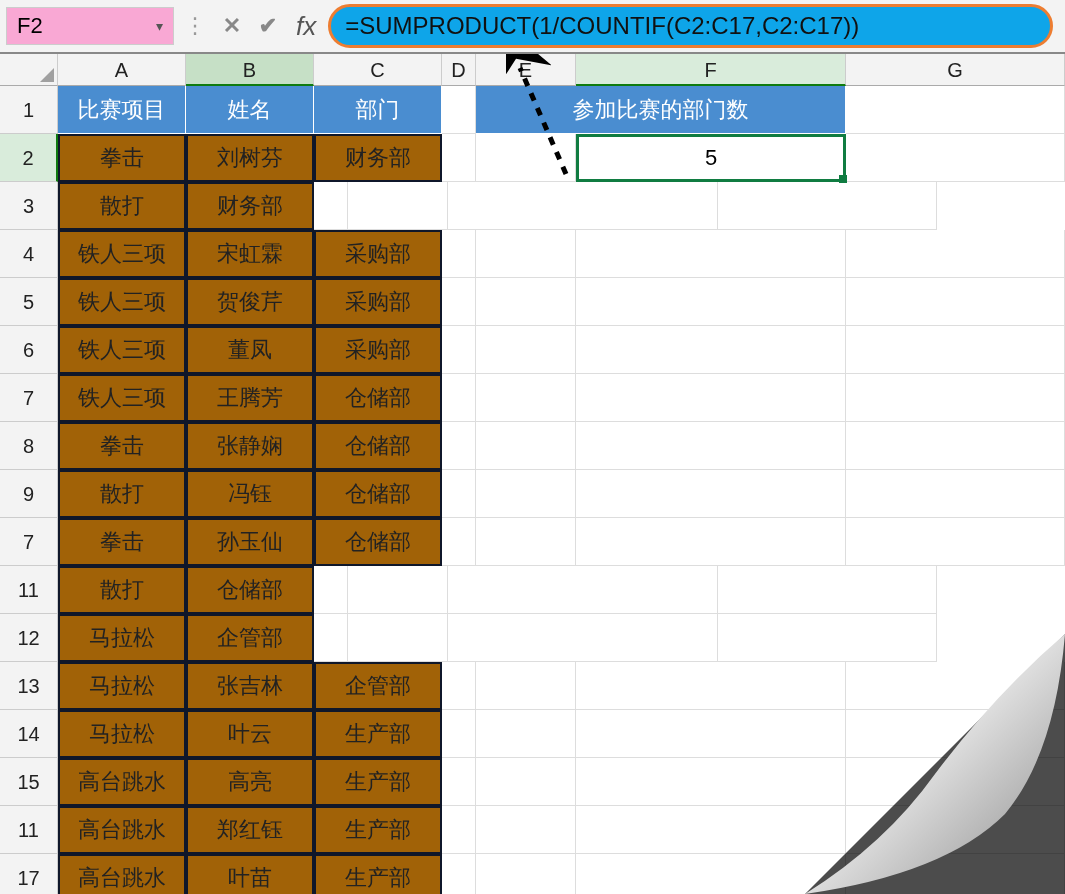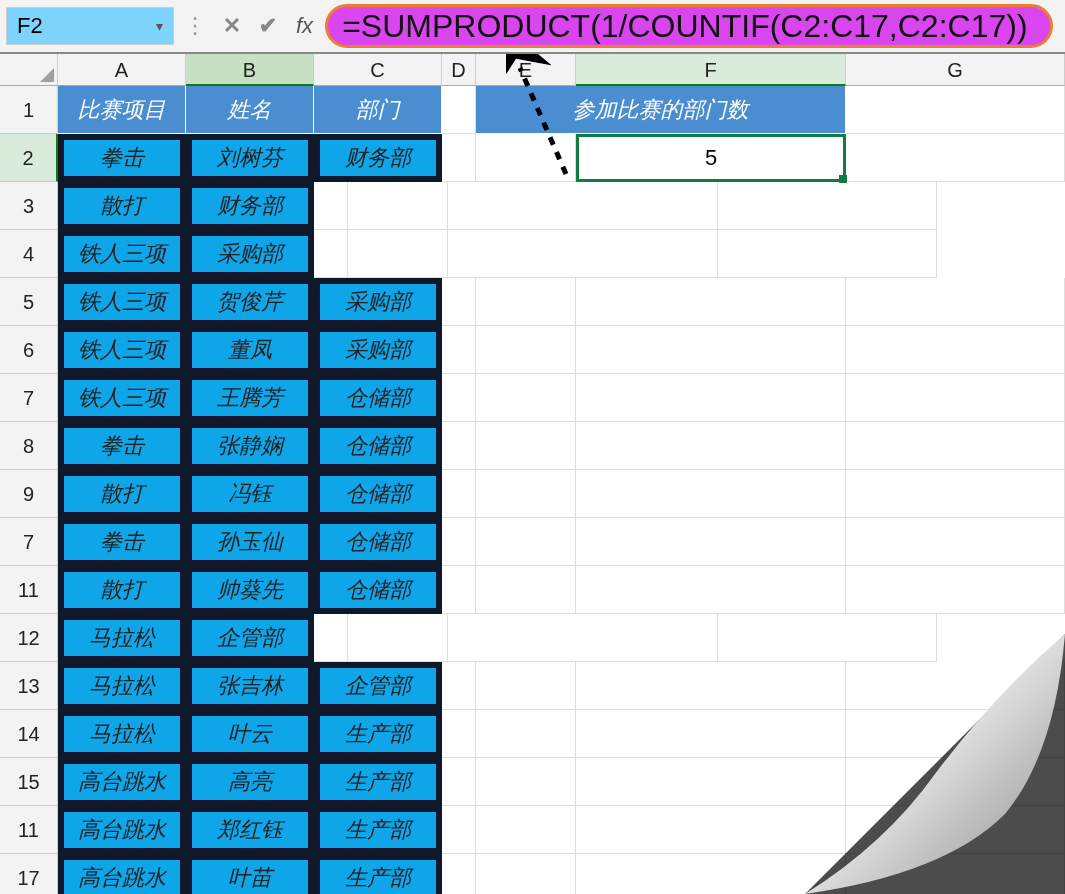--- a/index.html
+++ b/index.html
@@ -18,21 +18,21 @@
     align-items: center;
     height: 54px;
     background: #f3f3f3;
     border-bottom: 2px solid #888;
     padding: 0 6px;
     gap: 4px;
   }
   .name-box {
     width: 168px;
     height: 38px;
-    background: #7dd3fc;
+    background: #f9a8d4;
     border: 1px solid #ccc;
     display: flex;
     align-items: center;
     justify-content: space-between;
     padding: 0 10px;
     font-size: 22px;
   }
   .name-box .arrow {
     font-size: 14px;
     color: #555;
@@ -48,34 +48,34 @@
     display: flex;
     align-items: center;
     justify-content: center;
     color: #888;
     font-size: 22px;
     font-weight: bold;
   }
   .fb-btn.check { color: #888; }
   .fx-label {
     font-style: italic;
-    font-size: 22px;
+    font-size: 26px;
     color: #555;
     padding: 0 8px;
   }
   .formula-capsule {
     flex: 1;
     height: 44px;
     border: 3px solid #ed7d31;
     border-radius: 22px;
-    background: #d946ef;
+    background: #0ea5e9;
     display: flex;
     align-items: center;
     padding: 0 14px;
-    font-size: 32px;
+    font-size: 24px;
     color: #111;
     margin-right: 6px;
     position: relative;
   }
   .col-headers {
     display: flex;
     height: 32px;
   }
   .corner {
     width: 58px;
@@ -129,40 +129,39 @@
     color: #222;
   }
   .row-h.sel { background: #d9ecdb; border-right: 2px solid #0f7b0f; }
   .cells {
     position: relative;
     flex: 1;
   }
   .row {
     display: flex;
     height: 48px;
-    font-style: italic;
   }
   .cell {
     border-right: 1px solid #ddd;
     border-bottom: 1px solid #ddd;
     display: flex;
     align-items: center;
     justify-content: center;
     font-size: 22px;
   }
   .th {
     background: #4a8dd0;
     color: #fff;
     border-right: 1px solid #fff;
     border-bottom: 1px solid #fff;
   }
   .td {
-    background: #0ea5e9;
+    background: #a16207;
     color: #222;
-    border: 6px solid #0f172a;
+    border: 2px solid #0f172a;
   }
   .empty {
     background: #fff;
   }
   .f2-cell {
     position: absolute;
     top: 48px;
     left: 518px;
     width: 270px;
     height: 48px;
@@ -271,20 +270,21 @@
     <div class="row">
       <div class="cell td col-A">散打</div>
       <div class="cell td col-C">财务部</div>
       <div class="cell empty col-D"></div>
       <div class="cell empty col-E"></div>
       <div class="cell empty col-F"></div>
       <div class="cell empty col-G"></div>
     </div>
     <div class="row">
       <div class="cell td col-A">铁人三项</div>
+      <div class="cell td col-B">宋虹霖</div>
       <div class="cell td col-C">采购部</div>
       <div class="cell empty col-D"></div>
       <div class="cell empty col-E"></div>
       <div class="cell empty col-F"></div>
       <div class="cell empty col-G"></div>
     </div>
     <div class="row">
       <div class="cell td col-A">铁人三项</div>
       <div class="cell td col-B">贺俊芹</div>
       <div class="cell td col-C">采购部</div>
@@ -333,21 +333,20 @@
       <div class="cell td col-A">拳击</div>
       <div class="cell td col-B">孙玉仙</div>
       <div class="cell td col-C">仓储部</div>
       <div class="cell empty col-D"></div>
       <div class="cell empty col-E"></div>
       <div class="cell empty col-F"></div>
       <div class="cell empty col-G"></div>
     </div>
     <div class="row">
       <div class="cell td col-A">散打</div>
-      <div class="cell td col-B">帅葵先</div>
       <div class="cell td col-C">仓储部</div>
       <div class="cell empty col-D"></div>
       <div class="cell empty col-E"></div>
       <div class="cell empty col-F"></div>
       <div class="cell empty col-G"></div>
     </div>
     <div class="row">
       <div class="cell td col-A">马拉松</div>
       <div class="cell td col-C">企管部</div>
       <div class="cell empty col-D"></div>

